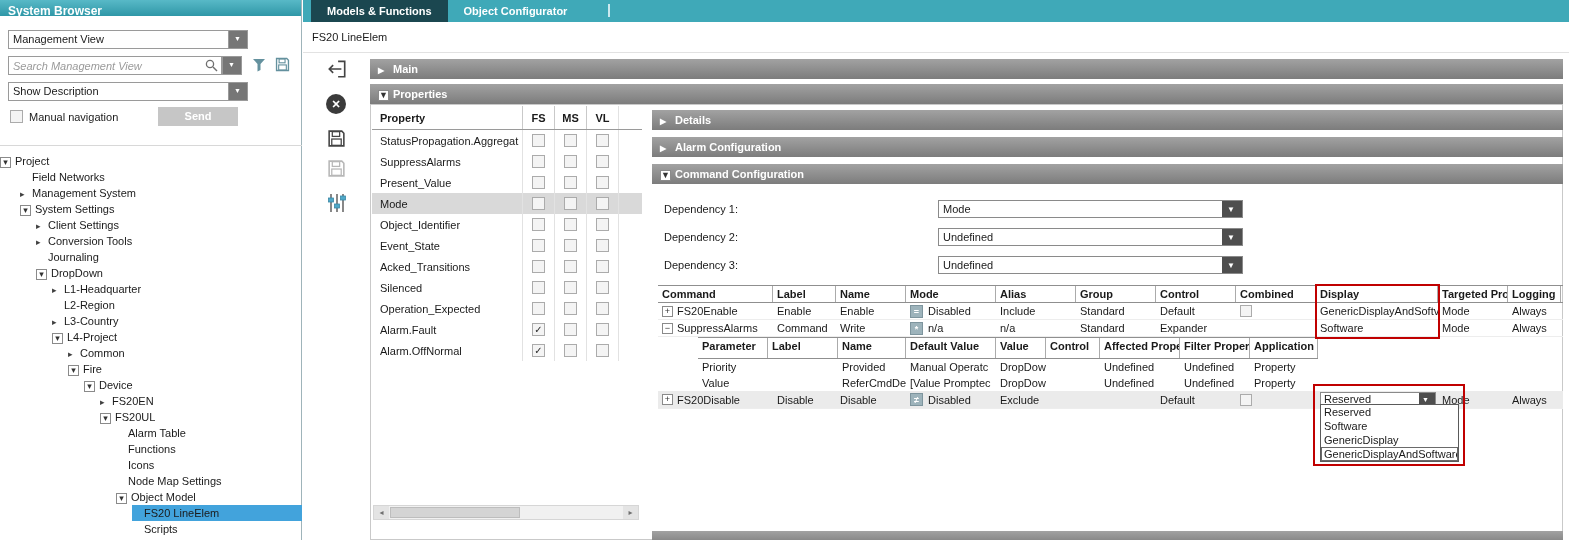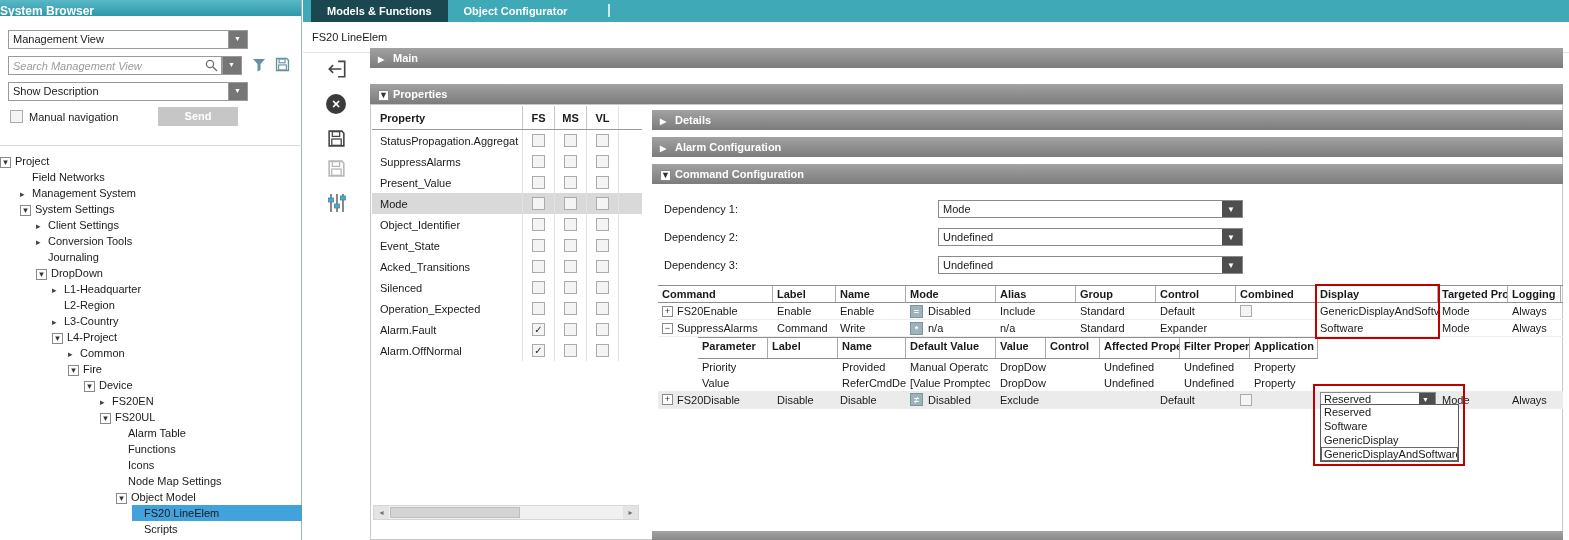--- a/index.html
+++ b/index.html
@@ -1,21 +1,21 @@
 <!DOCTYPE html>
 <html><head>
 <meta charset="utf-8">
 <style>
 *{margin:0;padding:0;box-sizing:border-box}
 body{font-family:"Liberation Sans",sans-serif;font-size:11px;color:#1a1a1a;background:#fff}
 .root{position:relative;width:1569px;height:540px;overflow:hidden;background:#fff}
 
 
 .left-panel{position:absolute;left:0;top:0;width:302px;height:540px;background:#fff;border-right:1px solid #9FB4BA}
-.panel-title{height:16px;background:linear-gradient(180deg,#58B9C7,#2F97A7);color:#fff;font-weight:bold;font-size:12px;line-height:22px;padding-left:0}
+.panel-title{height:16px;background:linear-gradient(180deg,#58B9C7,#2F97A7);color:#fff;font-weight:bold;font-size:12px;line-height:22px;padding-left:8px}
 .combo{position:absolute;display:flex;height:19px;border:1px solid #9a9a9a;background:#fff}
 .combo-text{flex:1;line-height:17px;padding-left:4px;white-space:nowrap;overflow:hidden}
 .combo-btn{width:19px;background:#767676;position:relative;border-left:1px solid #9a9a9a}
 .combo-btn::before{content:"▼";position:absolute;left:5px;top:4px;font-size:7px;color:#fff}
 .view-combo{left:8px;top:30px;width:240px}
 .desc-combo{left:8px;top:82px;width:240px}
 .search-wrap{position:absolute;left:8px;top:56px;width:214px;height:19px}
 .search-input{width:100%;height:100%;border:1px solid #9a9a9a;padding:0 22px 0 4px;font-family:inherit;font-size:11px}
 .search-input::placeholder{font-style:italic;color:#9a9a9a}
 .search-icon{position:absolute;right:4px;top:3px;width:13px;height:13px}
@@ -220,21 +220,21 @@
     <svg width="22" height="22" viewBox="0 0 22 22">
         <line x1="5" y1="2" x2="5" y2="20" stroke="#555" stroke-width="1.4"></line>
         <line x1="11" y1="2" x2="11" y2="20" stroke="#555" stroke-width="1.4"></line>
         <line x1="17" y1="2" x2="17" y2="20" stroke="#555" stroke-width="1.4"></line>
         <rect x="2.5" y="6" width="5" height="4" fill="#4FA9C9" stroke="#3A87A5" stroke-width="0.8"></rect>
         <rect x="8.5" y="12" width="5" height="4" fill="#4FA9C9" stroke="#3A87A5" stroke-width="0.8"></rect>
         <rect x="14.5" y="4" width="5" height="4" fill="#4FA9C9" stroke="#3A87A5" stroke-width="0.8"></rect>
       </svg>
   </div>
 
-  <div class="section-bar" style="left:370px;top:48px;width:1193px">
+  <div class="section-bar" style="left:370px;top:59px;width:1193px">
     <span class="tri col"></span><span>Main</span>
   </div>
   <div class="section-bar" style="left:370px;top:84px;width:1193px">
     <span class="tri exp"></span><span>Properties</span>
   </div>
 
   <div class="props-content"></div>
 
   <div class="ptable">
     <div class="phead">

